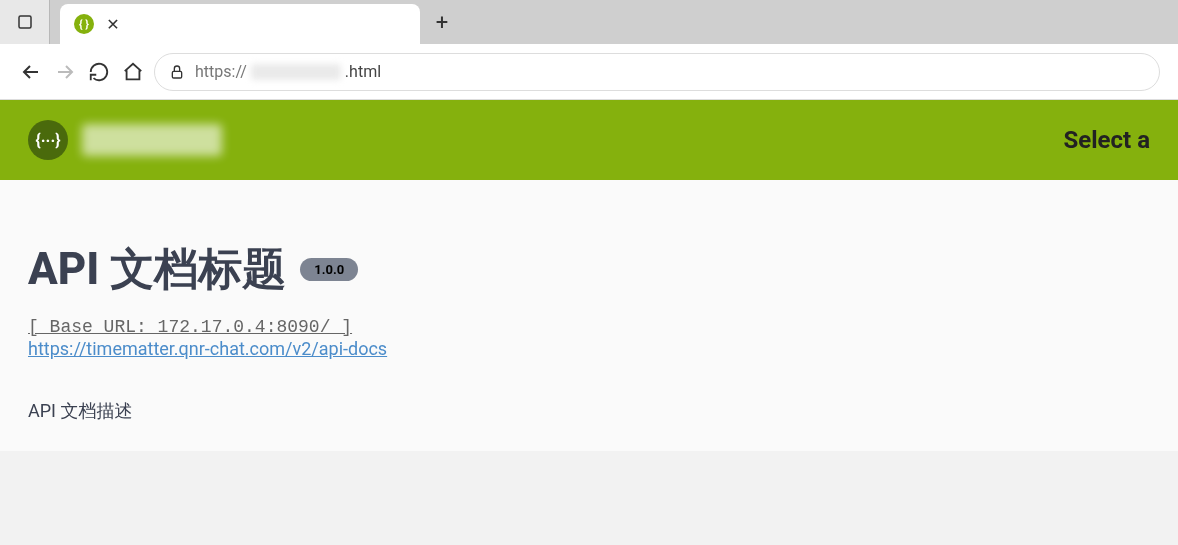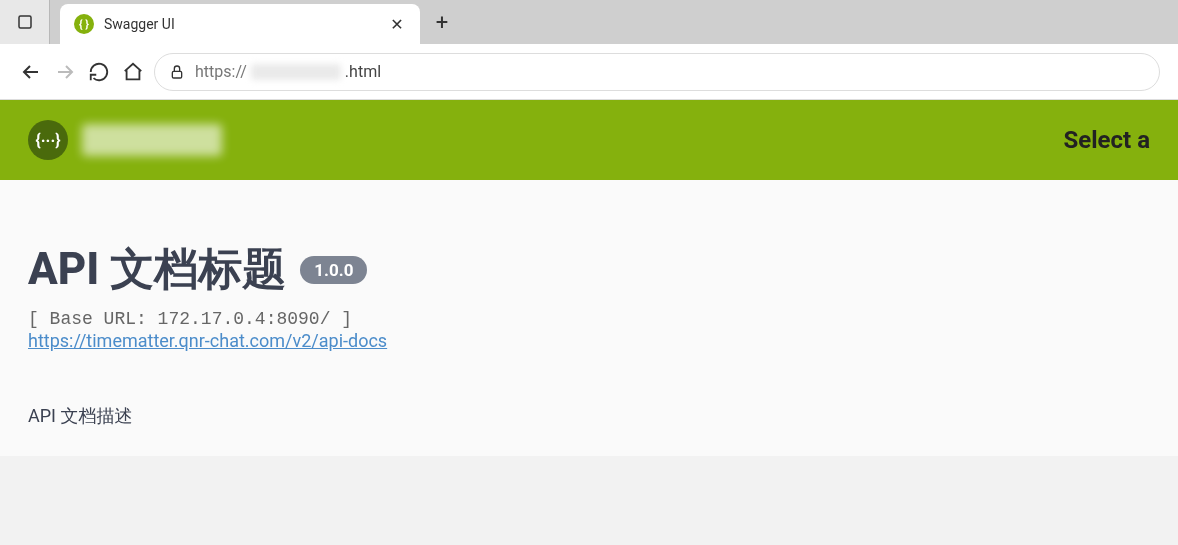--- a/index.html
+++ b/index.html
@@ -24,40 +24,39 @@
 
     .swagger-topbar { height: 80px; background: #85b10d; display: flex; align-items: center; padding: 0 28px; justify-content: space-between; }
     .swagger-logo-wrap { display: flex; align-items: center; gap: 14px; }
     .swagger-logo { width: 40px; height: 40px; border-radius: 50%; background: #4a6a0c; display: flex; align-items: center; justify-content: center; color: #fff; font-size: 16px; font-weight: bold; }
     .swagger-logo-text-smudge { width: 140px; height: 32px; background: rgba(255,255,255,0.6); filter: blur(5px); border-radius: 4px; }
     .swagger-select { font-size: 24px; font-weight: bold; color: #222; white-space: nowrap; }
 
     .content { background: #fafafa; padding: 60px 37px 28px 28px; }
     .api-title-row { display: flex; align-items: center; gap: 14px; }
     .api-title { font-size: 44px; font-weight: 800; color: #3b4151; }
-    .api-version { background: #7d8492; color: #ffffff; font-size: 17px; font-weight: bold; padding: 4px 14px; border-radius: 16px; text-align: right; }
-    .base-url { font-family: "Consolas", "Courier New", monospace; font-size: 18px; color: #666; margin-top: 10px; }
+    .api-version { background: #7d8492; color: #000000; font-size: 13px; font-weight: bold; padding: 4px 14px; border-radius: 16px; text-align: right; }
+    .base-url { font-family: "Consolas", "Courier New", monospace; font-size: 18px; color: #666; margin-top: 18px; text-decoration: underline; }
     .api-docs-link { display: inline-block; font-size: 18px; color: #4b8cca; text-decoration: underline; margin-top: 1px; }
-    .api-desc { margin-top: 53px; font-size: 18px; color: #3b4151; }
+    .api-desc { margin-top: 40px; font-size: 18px; color: #3b4151; }
 
     svg.icon { stroke: #333; fill: none; stroke-width: 2; }
   </style>
 </head>
 <body>
 
 <div class="tab-bar">
   <div class="tab-icon-left">
     <svg class="icon" width="18" height="18" viewBox="0 0 24 24">
         <rect x="4" y="4" width="16" height="16" rx="2"></rect>
       </svg>
   </div>
   <div class="tab-spacer"></div>
   <div class="tab-active">
     <div class="tab-favicon">{ }</div>
-    <div class="tab-title">Swagger UI</div>
     <div class="tab-close">✕</div>
   </div>
   <div class="tab-new">+</div>
 </div>
 
 <div class="toolbar">
   <div class="nav-btn">
     <svg class="icon" width="24" height="24" viewBox="0 0 24 24">
         <path d="M19 12H5M11 18l-6-6 6-6"></path>
       </svg>

